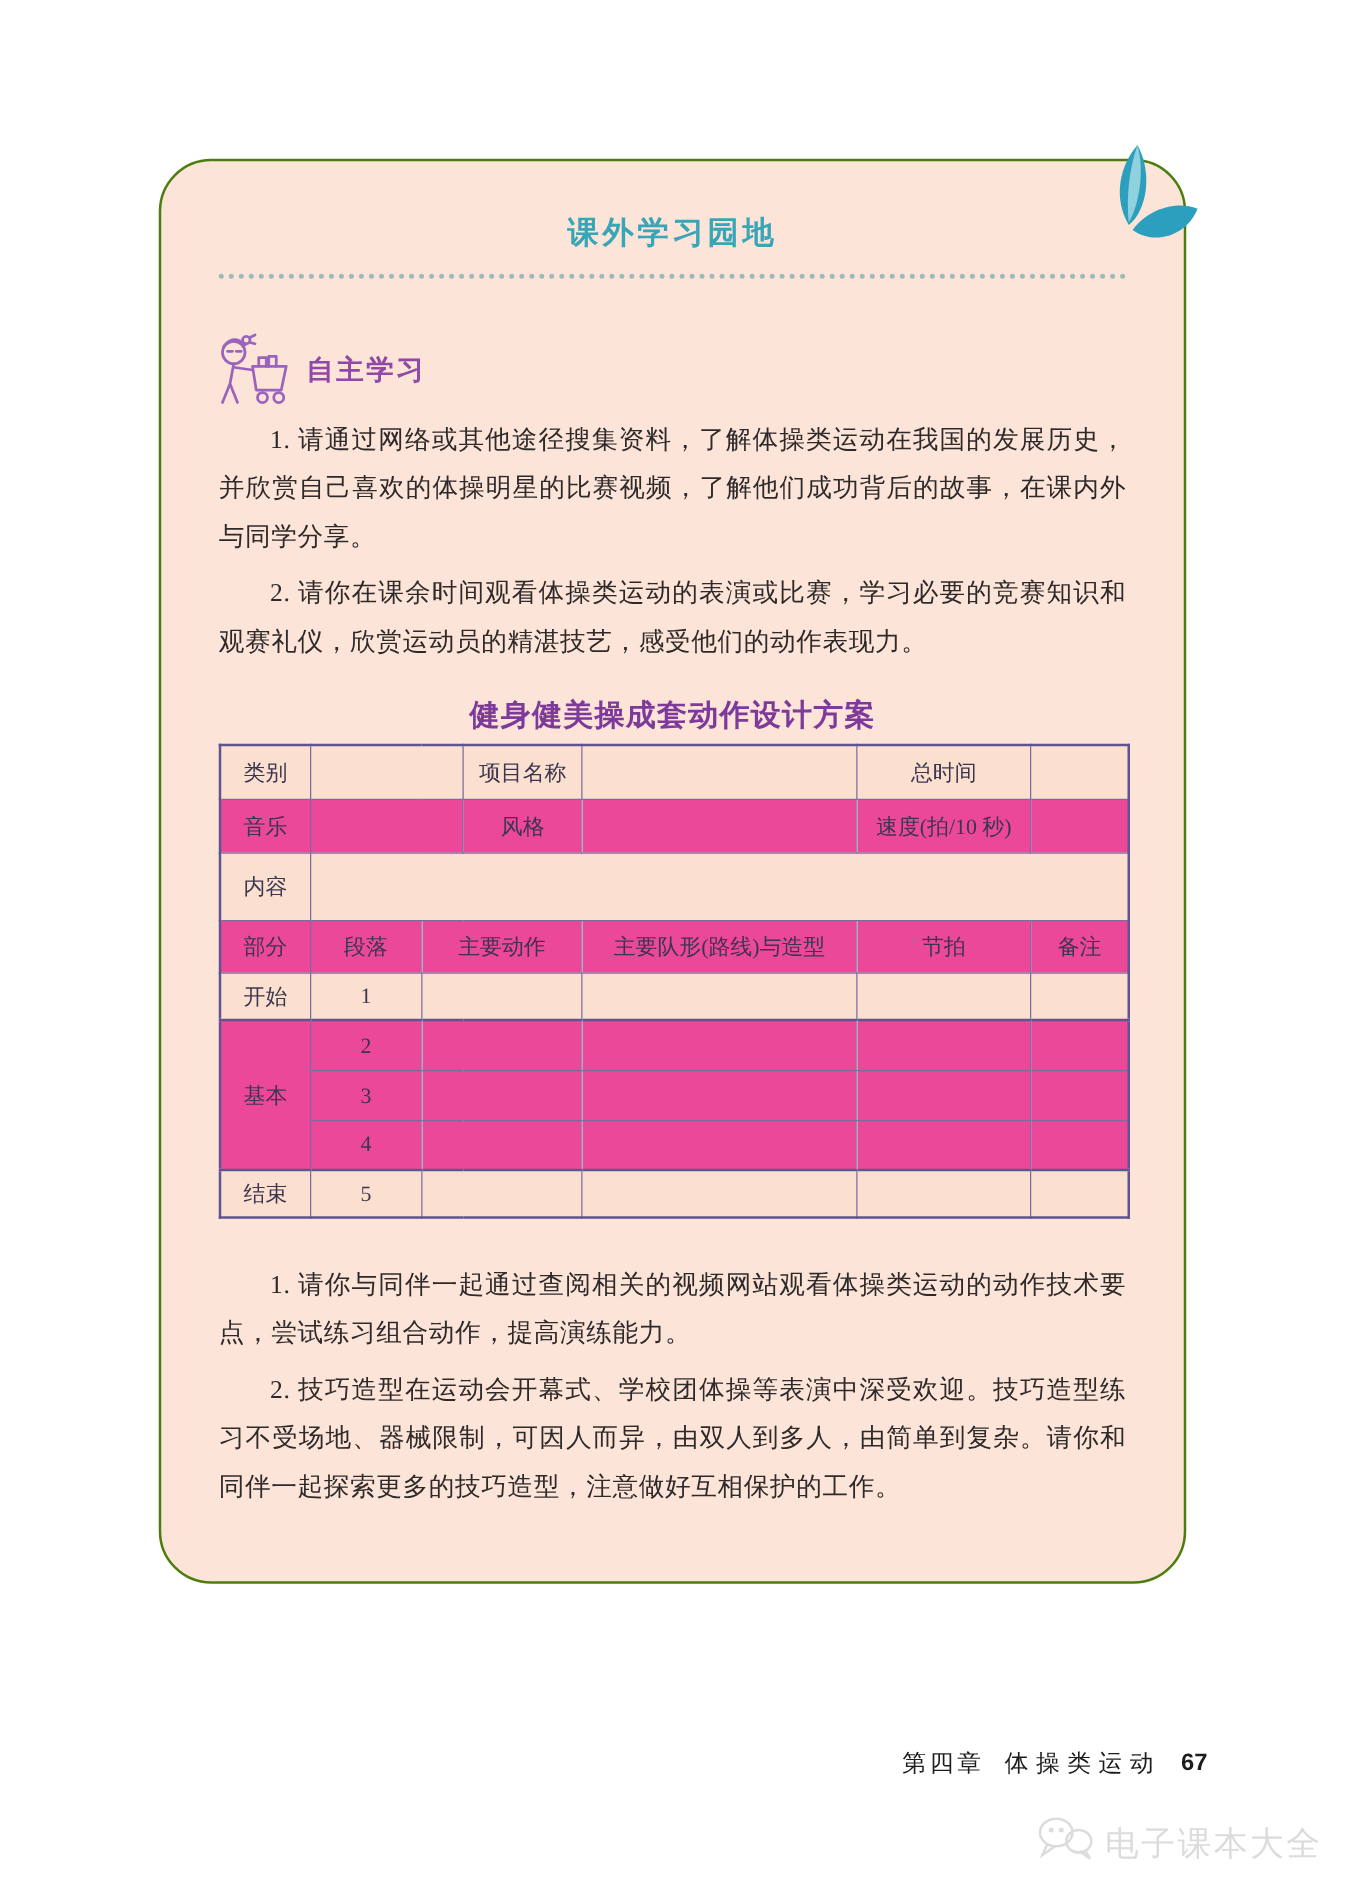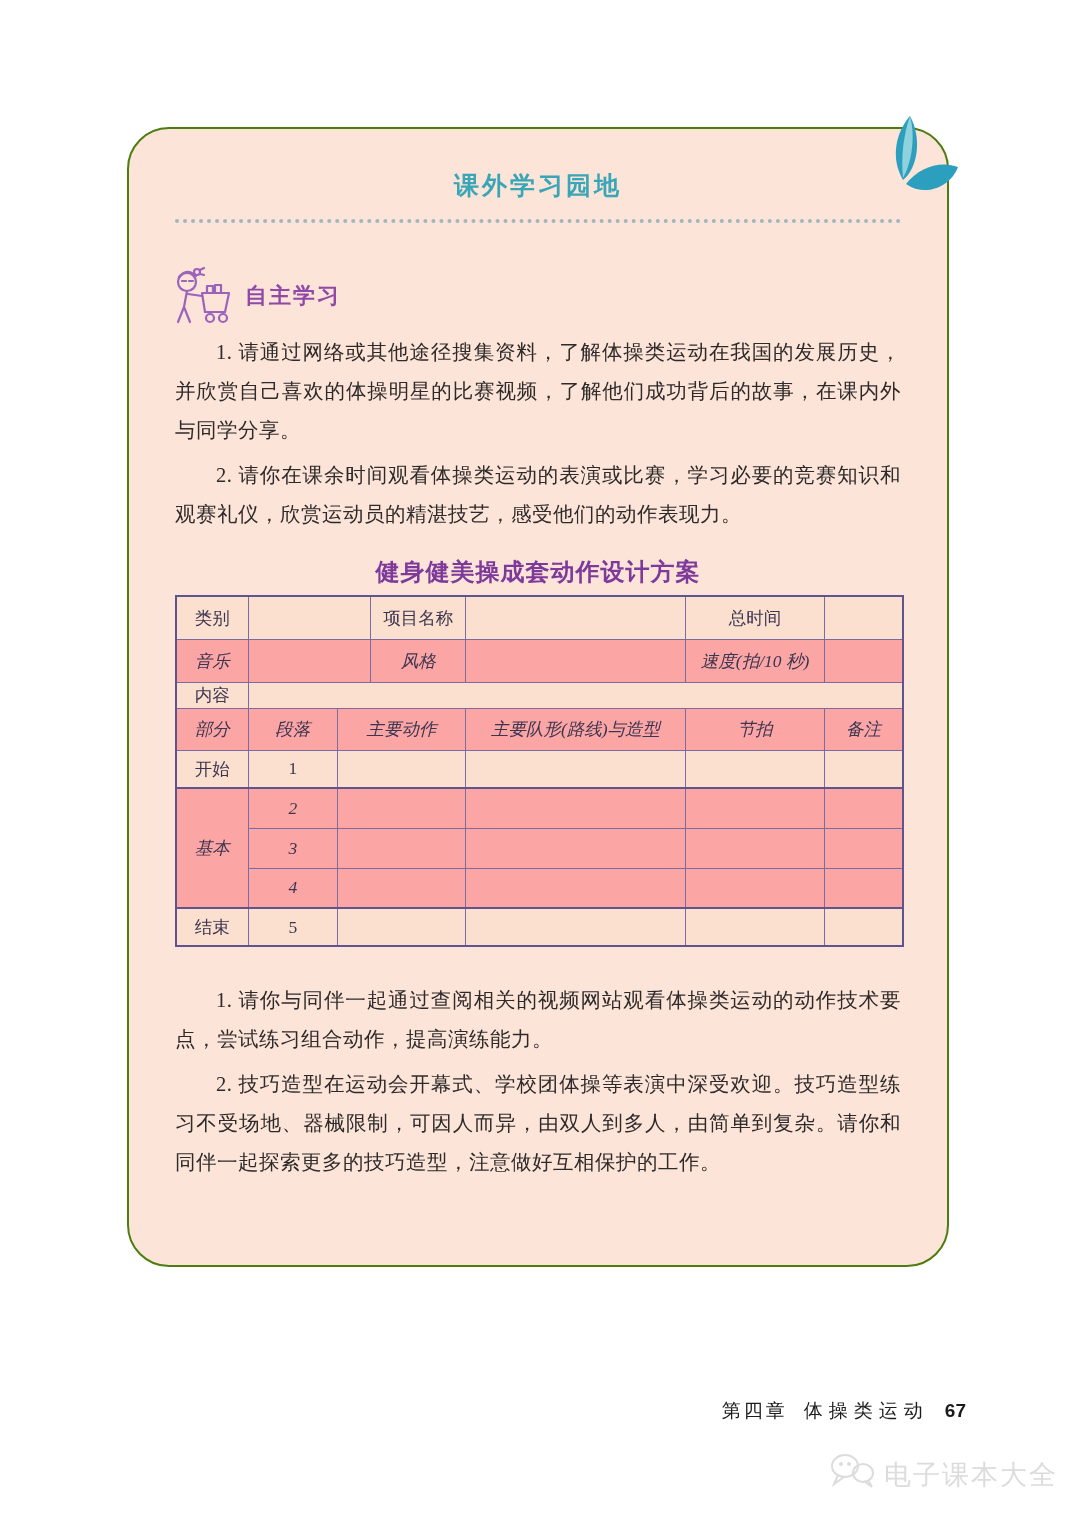--- a/index.html
+++ b/index.html
@@ -42,21 +42,21 @@
   table.design{
     margin-top:7px;border-collapse:collapse;table-layout:fixed;width:729px;
     font-size:17.5px;color:#3c3550;
   }
   table.design td{
     border:1px solid #7b6ba0;text-align:center;vertical-align:middle;
     padding:0;overflow:hidden;white-space:nowrap;
   }
   table.design{border:2px solid #5f5390;}
   tr.r-peach td{background:#fbe0d0;}
-  tr.r-lav td{background:#fca5a5;font-style:italic;}
+  tr.r-lav td{background:#ec4899;}
   tr.thick-top td{border-top-width:2px;border-top-color:#5f5390;}
   .footer{
     position:absolute;top:1398px;right:114px;display:flex;align-items:center;
     font-size:19px;color:#1c1c1c;
   }
   .footer .chapter{letter-spacing:3px;}
   .footer .sect{margin-left:16px;letter-spacing:6px;}
   .footer .pagenum{
     margin-left:16px;font-family:"Liberation Sans","DejaVu Sans",sans-serif;
     font-weight:bold;font-size:19px;
@@ -125,21 +125,21 @@
         <td></td>
       </tr>
       <tr class="r-lav" style="height:43px">
         <td>音乐</td>
         <td colspan="2"></td>
         <td>风格</td>
         <td></td>
         <td>速度(拍/10 秒)</td>
         <td></td>
       </tr>
-      <tr class="r-peach" style="height:26px">
+      <tr class="r-peach" style="height:54px">
         <td>内容</td>
         <td colspan="6"></td>
       </tr>
       <tr class="r-lav" style="height:42px">
         <td>部分</td>
         <td>段落</td>
         <td colspan="2">主要动作</td>
         <td>主要队形(路线)与造型</td>
         <td>节拍</td>
         <td>备注</td>

